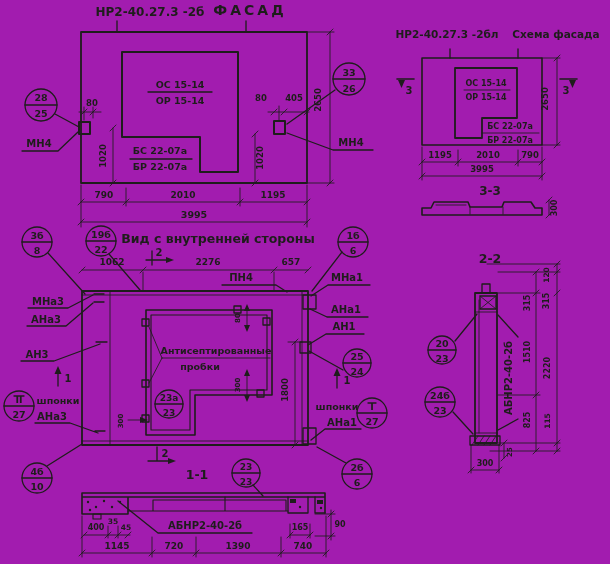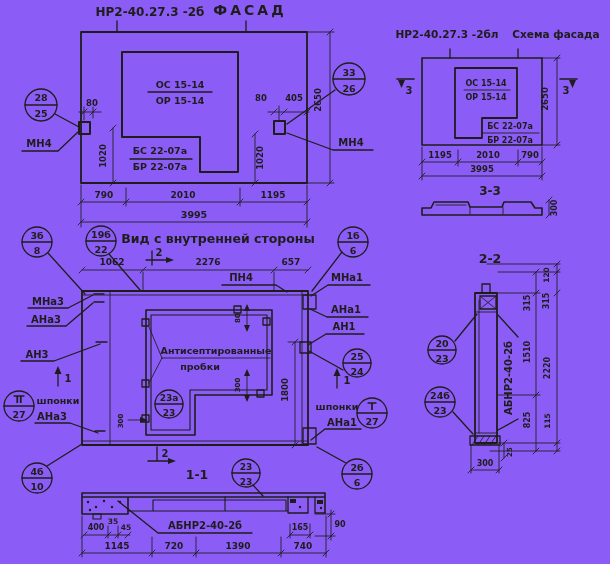--- a/index.html
+++ b/index.html
@@ -1,16 +1,16 @@
 <!DOCTYPE html>
 <html><head>
 <meta charset="utf-8">
 <style>
   html,body{margin:0;padding:0;background:#c8c6c0;}
-  #stage{position:relative;width:610px;height:564px;background:#8b5cf6;overflow:hidden;}
+  #stage{position:relative;width:610px;height:564px;background:#a21caf;overflow:hidden;}
   svg{position:absolute;left:0;top:0;}
   .s{stroke:#1e1d1b;fill:none;stroke-width:1.3;stroke-linecap:round;stroke-linejoin:round;}
   .sw2{stroke-width:2;} .sw18{stroke-width:1.8;} .sw16{stroke-width:1.6;} .sw11{stroke-width:1.1;}
   .thin{stroke-width:0.85;}
   .af{fill:#1e1d1b;stroke:none;}
   text{fill:#1e1d1b;font-family:"DejaVu Sans",sans-serif;font-weight:700;text-anchor:middle;}
   .f7{font-size:7px;} .f75{font-size:7.5px;} .f8{font-size:8px;} .f85{font-size:8.5px;}
   .f9{font-size:9px;} .f95{font-size:9.5px;} .f10{font-size:10px;} .f105{font-size:10.5px;}
   .f12{font-size:12px;} .f125{font-size:12.5px;} .f14{font-size:14px;letter-spacing:3px;}
 </style>

